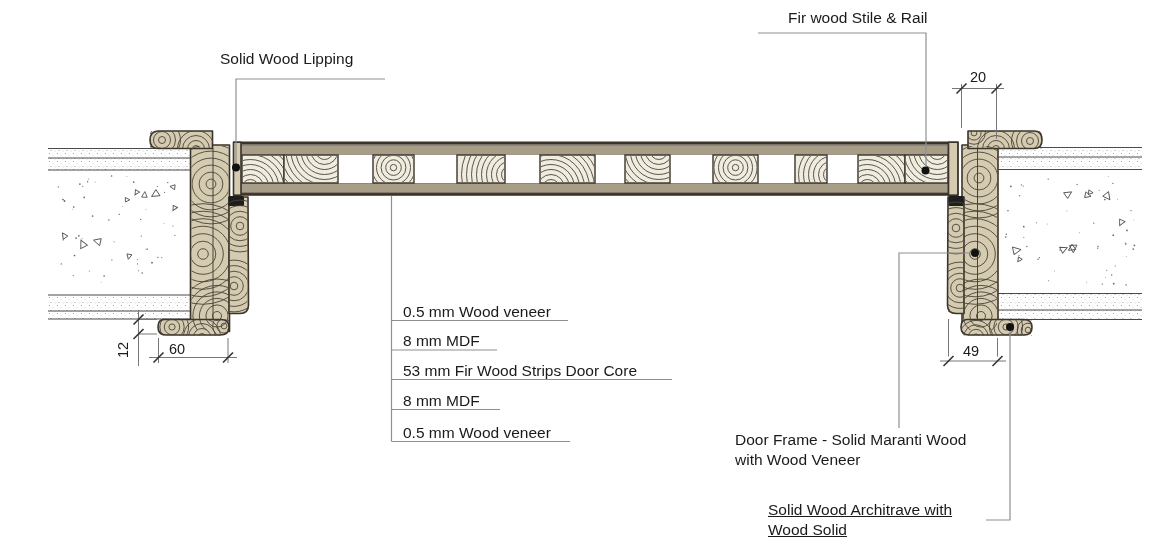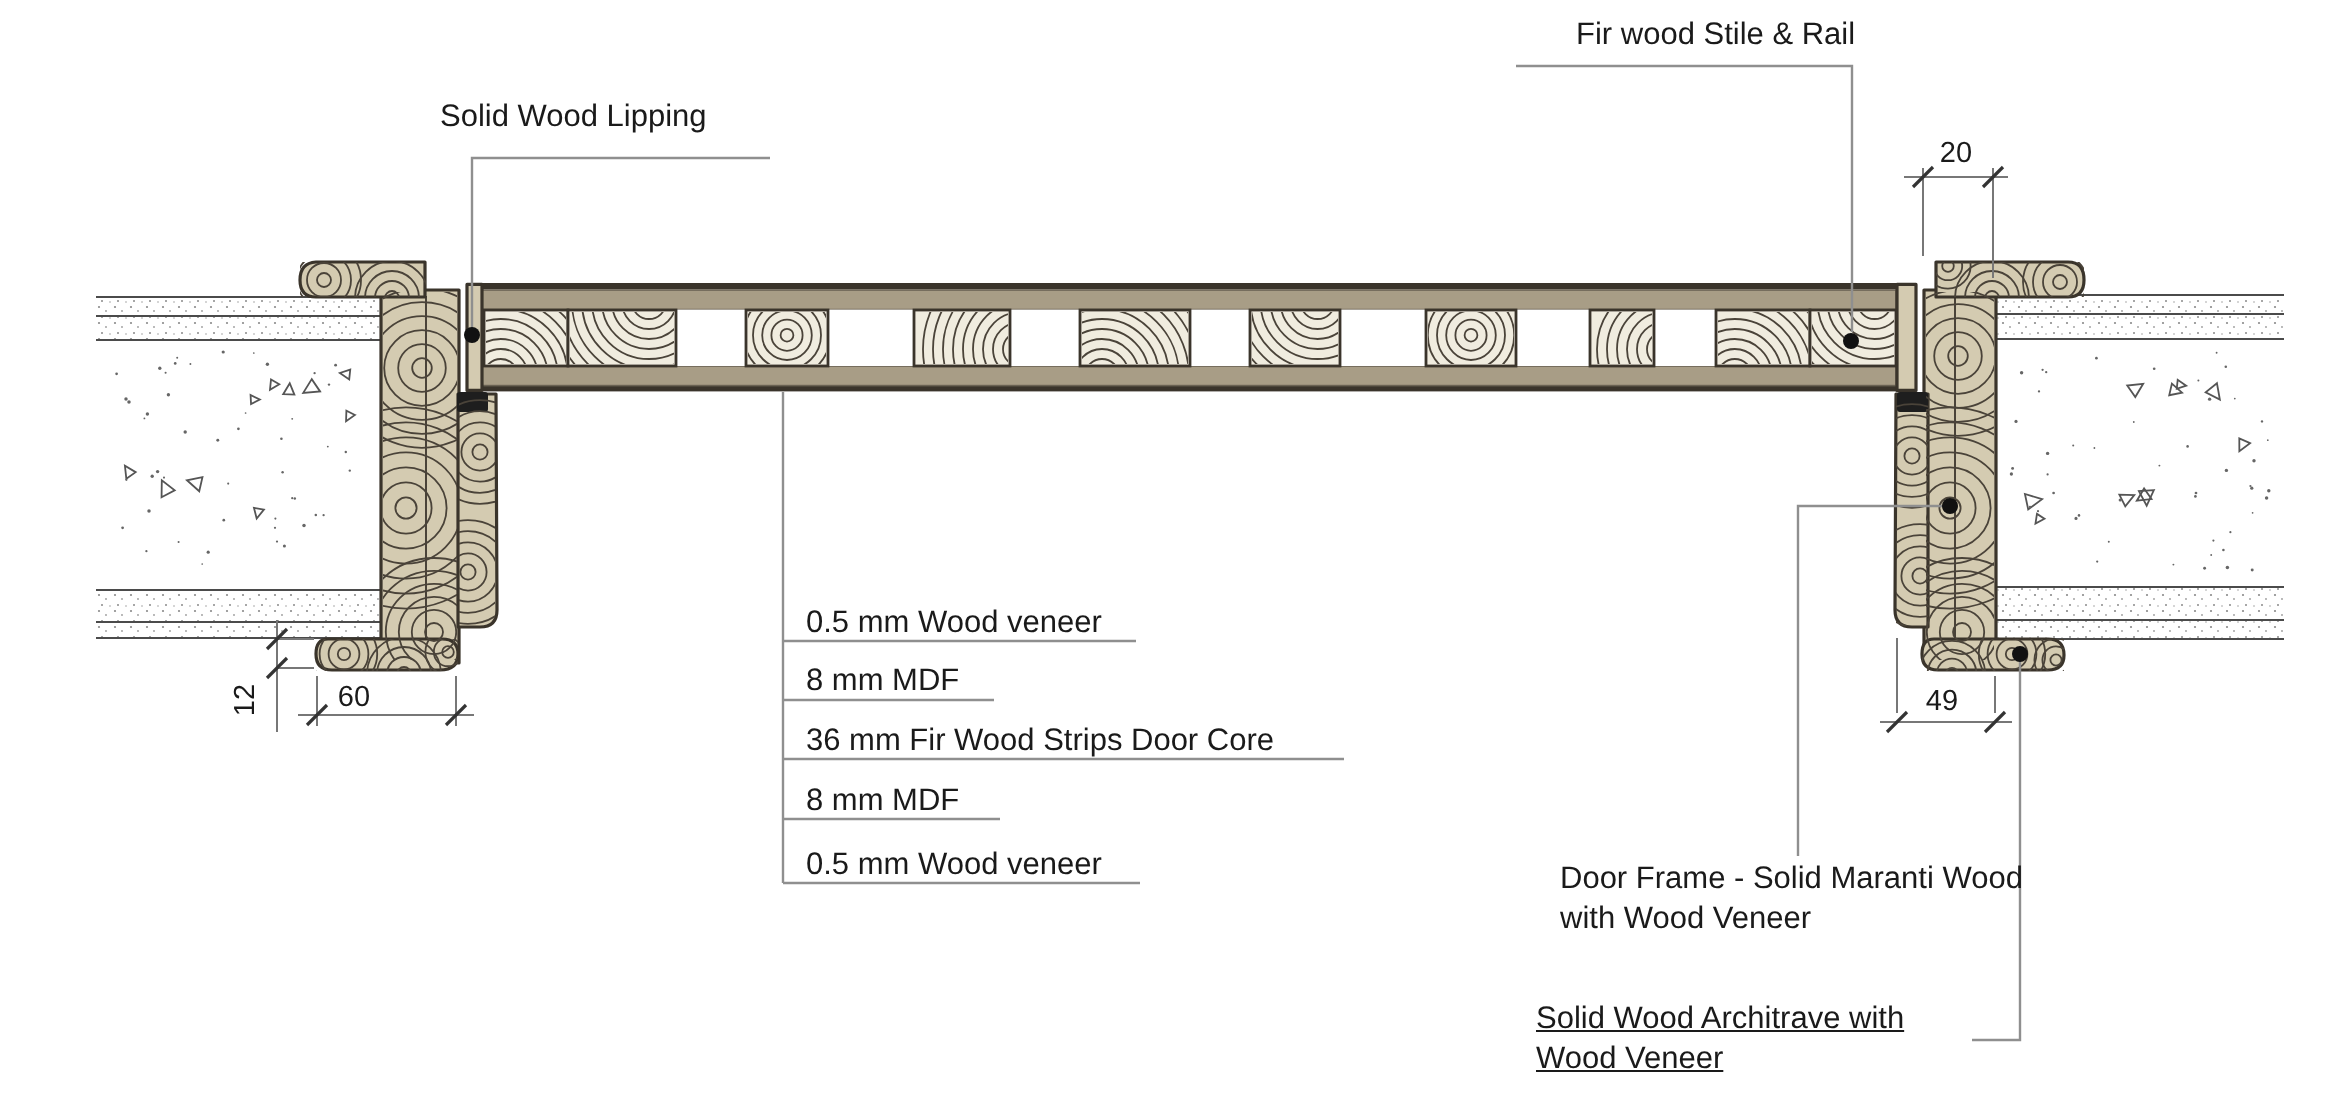--- a/index.html
+++ b/index.html
@@ -561,31 +561,31 @@
     <line class="tick" x1="133.5" y1="324.5" x2="143.5" y2="314.5"></line>
     <line class="tick" x1="133.5" y1="339" x2="143.5" y2="329"></line>
   </g>
 </svg>
 
 <div class="lbl" style="left:220px;top:49px;">Solid Wood Lipping</div>
 <div class="lbl" style="left:760px;top:8px;margin-left:28px;">Fir wood Stile &amp; Rail</div>
 
 <div class="lbl" style="left:403px;top:301.5px;">0.5 mm Wood veneer</div>
 <div class="lbl" style="left:403px;top:331px;">8 mm MDF</div>
-<div class="lbl" style="left:403px;top:360.5px;">36 mm Fir Wood Strips Door Core</div>
+<div class="lbl" style="left:403px;top:360.5px;">53 mm Fir Wood Strips Door Core</div>
 <div class="lbl" style="left:403px;top:390.5px;">8 mm MDF</div>
 <div class="lbl" style="left:403px;top:422.5px;">0.5 mm Wood veneer</div>
 
-<div class="lbl" style="left:735px;top:430px;margin-left:45px;">
+<div class="lbl" style="left:735px;top:430px;">
   <span>Door Frame - Solid Maranti Wood</span>
   <span>with Wood Veneer</span>
 </div>
 <div class="lbl" style="left:768px;top:500px;text-decoration:underline;">
   <span>Solid Wood Architrave with</span>
-  <span>Wood Veneer</span>
+  <span>Wood Solid</span>
 </div>
 
 <div class="dimtxt" style="left:963px;top:69px;">20</div>
 <div class="dimtxt" style="left:956px;top:343px;">49</div>
 <div class="dimtxt" style="left:162px;top:341px;">60</div>
 <div class="dimtxt rot" style="left:108px;top:342px;">12</div>
 
 </div>
 
 </body></html>

